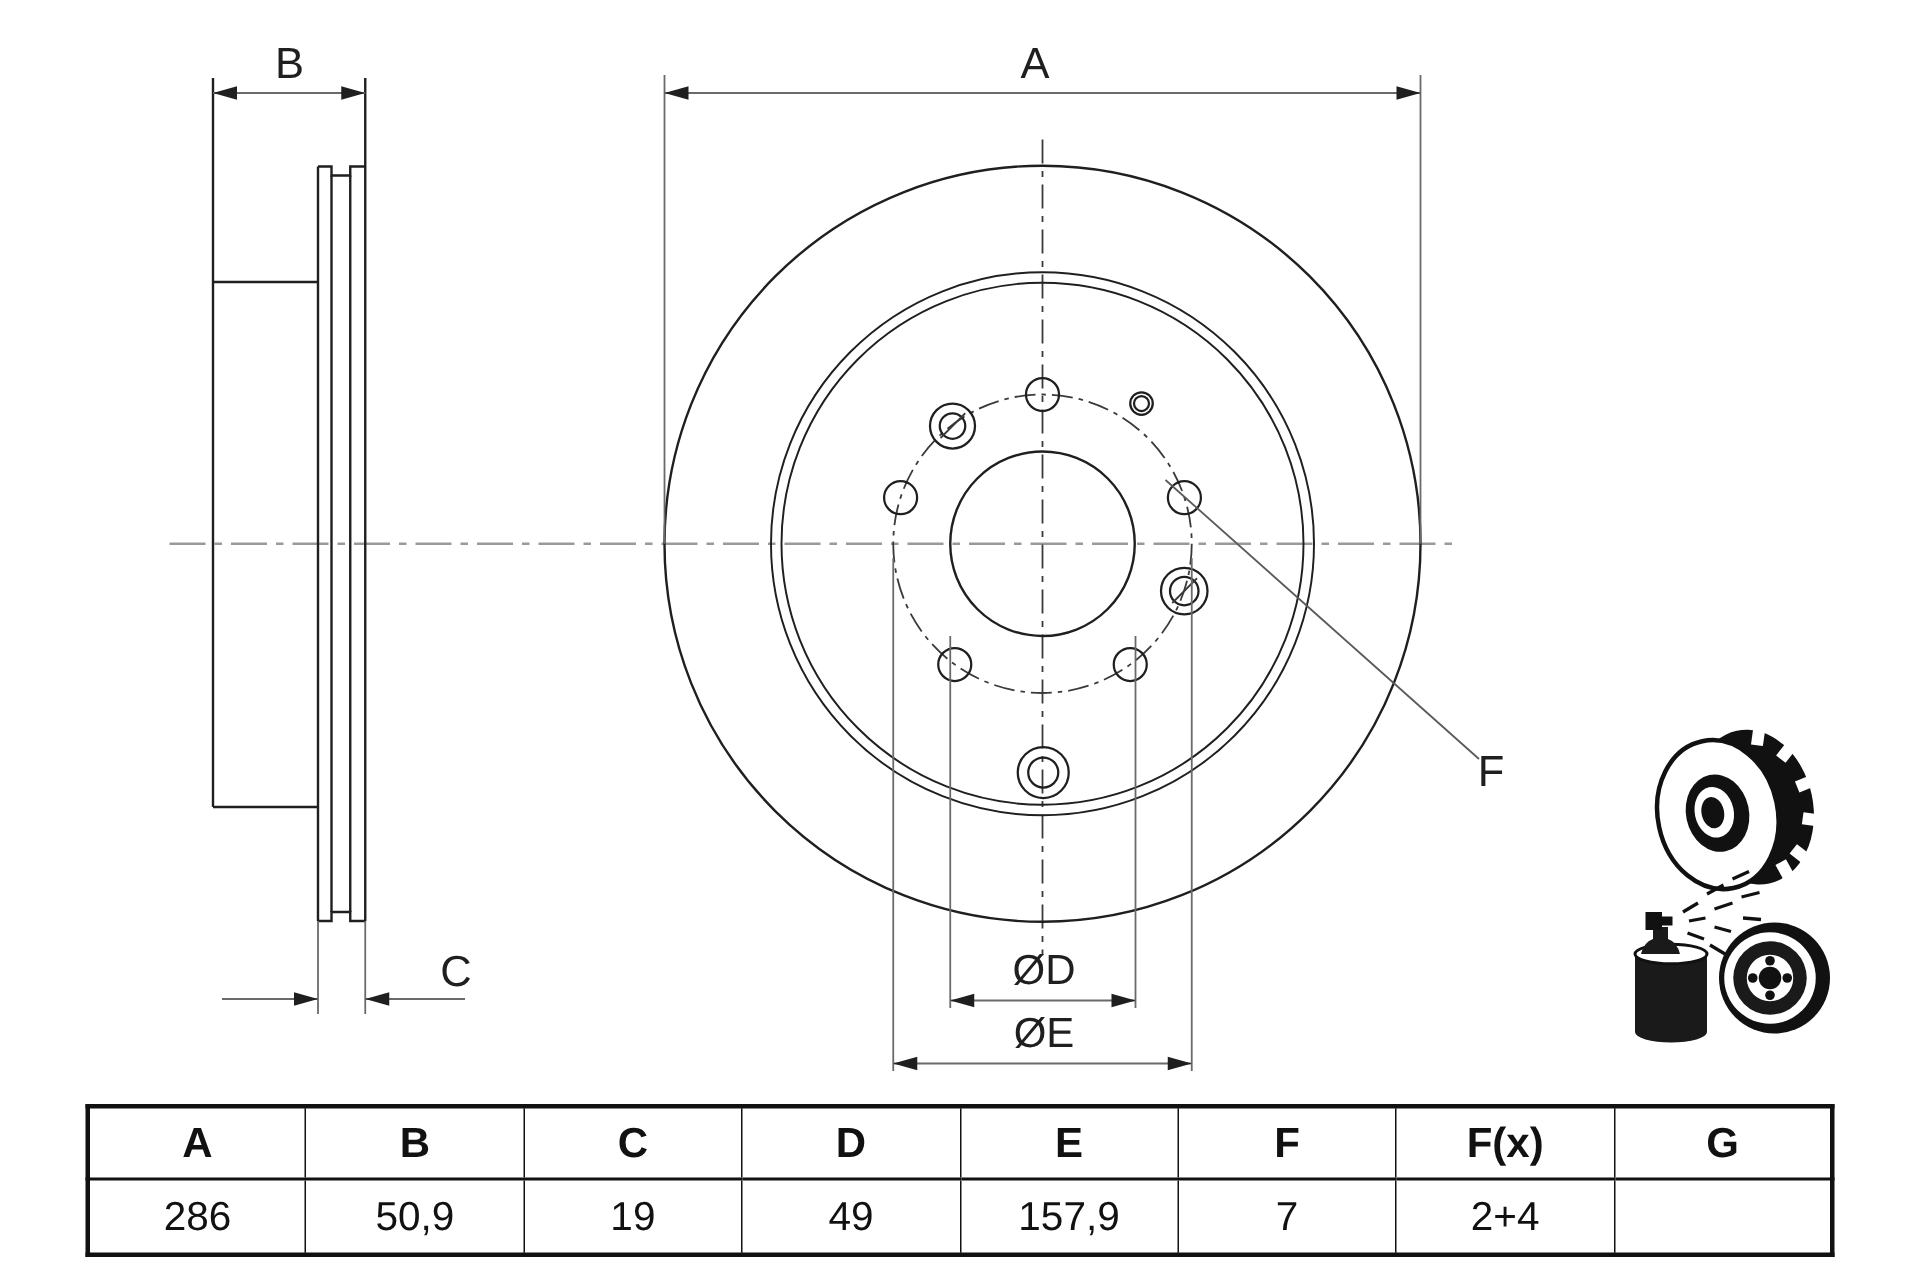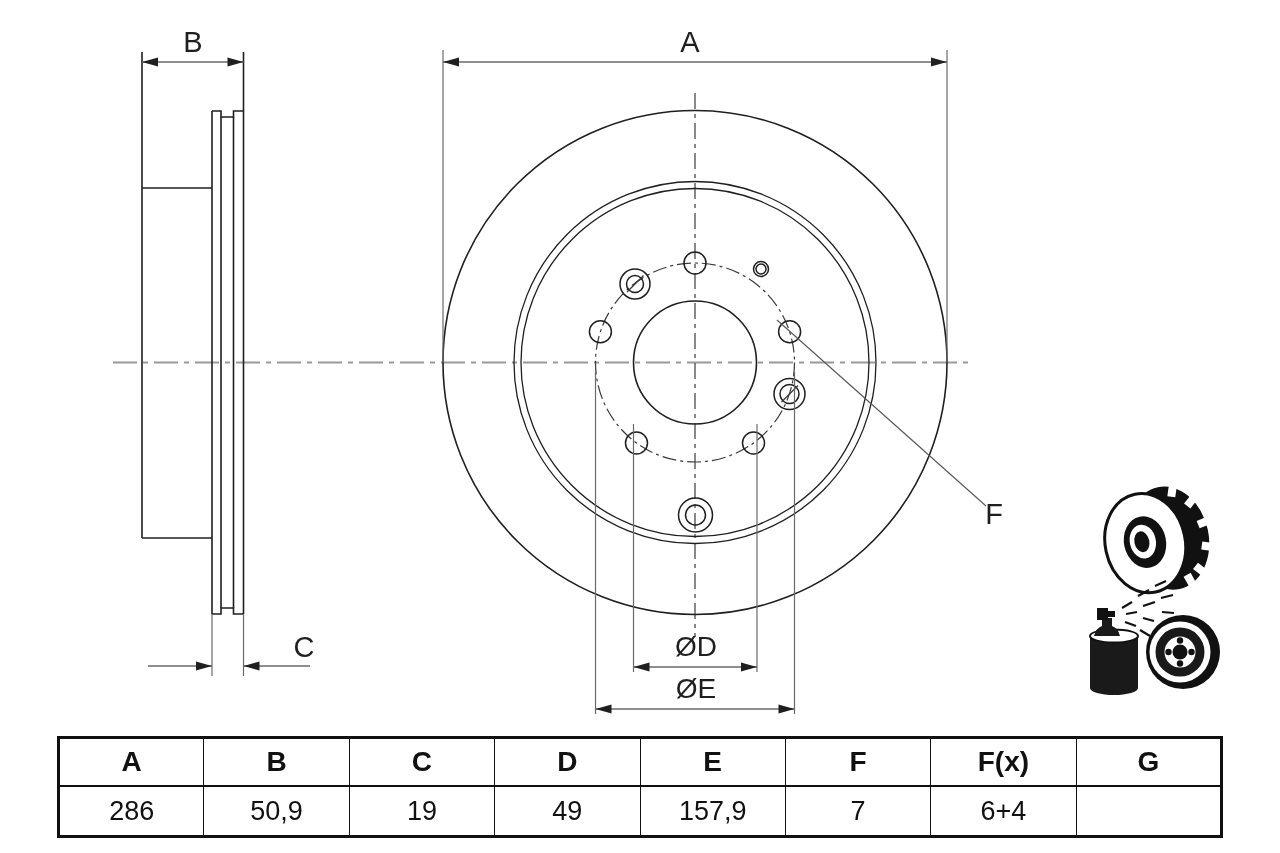--- a/index.html
+++ b/index.html
@@ -207,19 +207,19 @@
     </tr>
   </thead>
   <tbody>
     <tr>
       <td>286</td>
       <td>50,9</td>
       <td>19</td>
       <td>49</td>
       <td>157,9</td>
       <td>7</td>
-      <td>6+4</td>
+      <td>2+4</td>
       <td></td>
     </tr>
   </tbody>
 </table>
 
 </div>
 
 </body></html>

